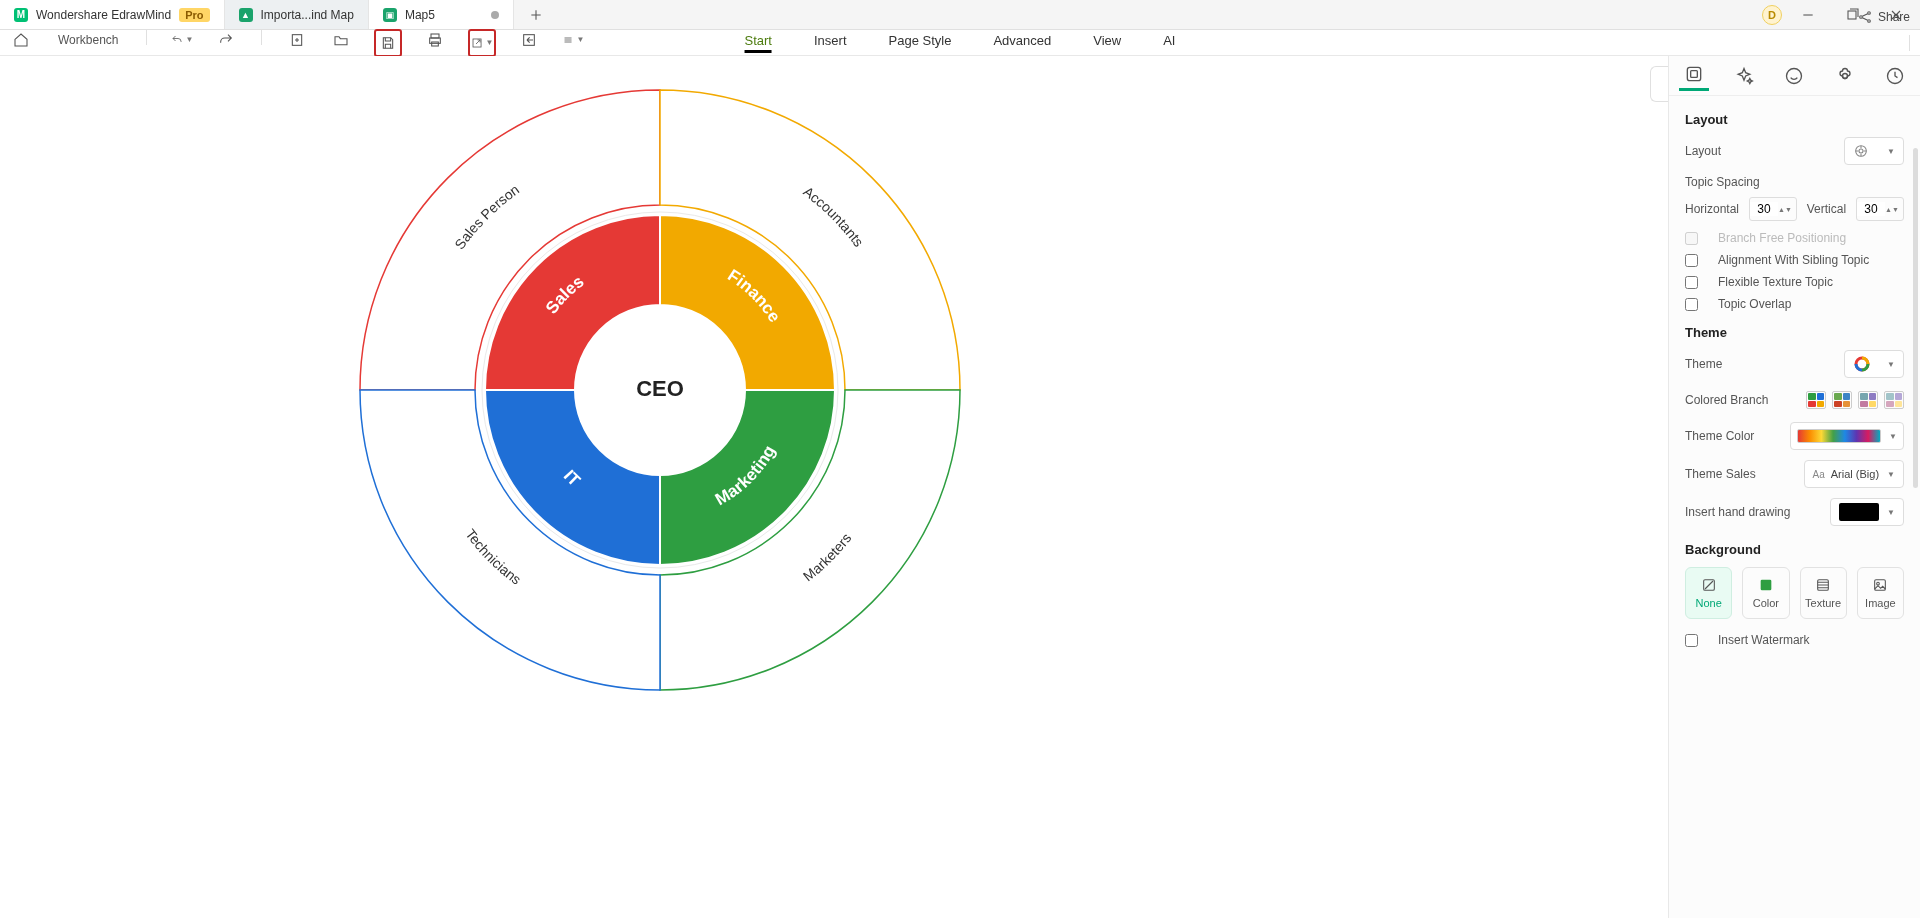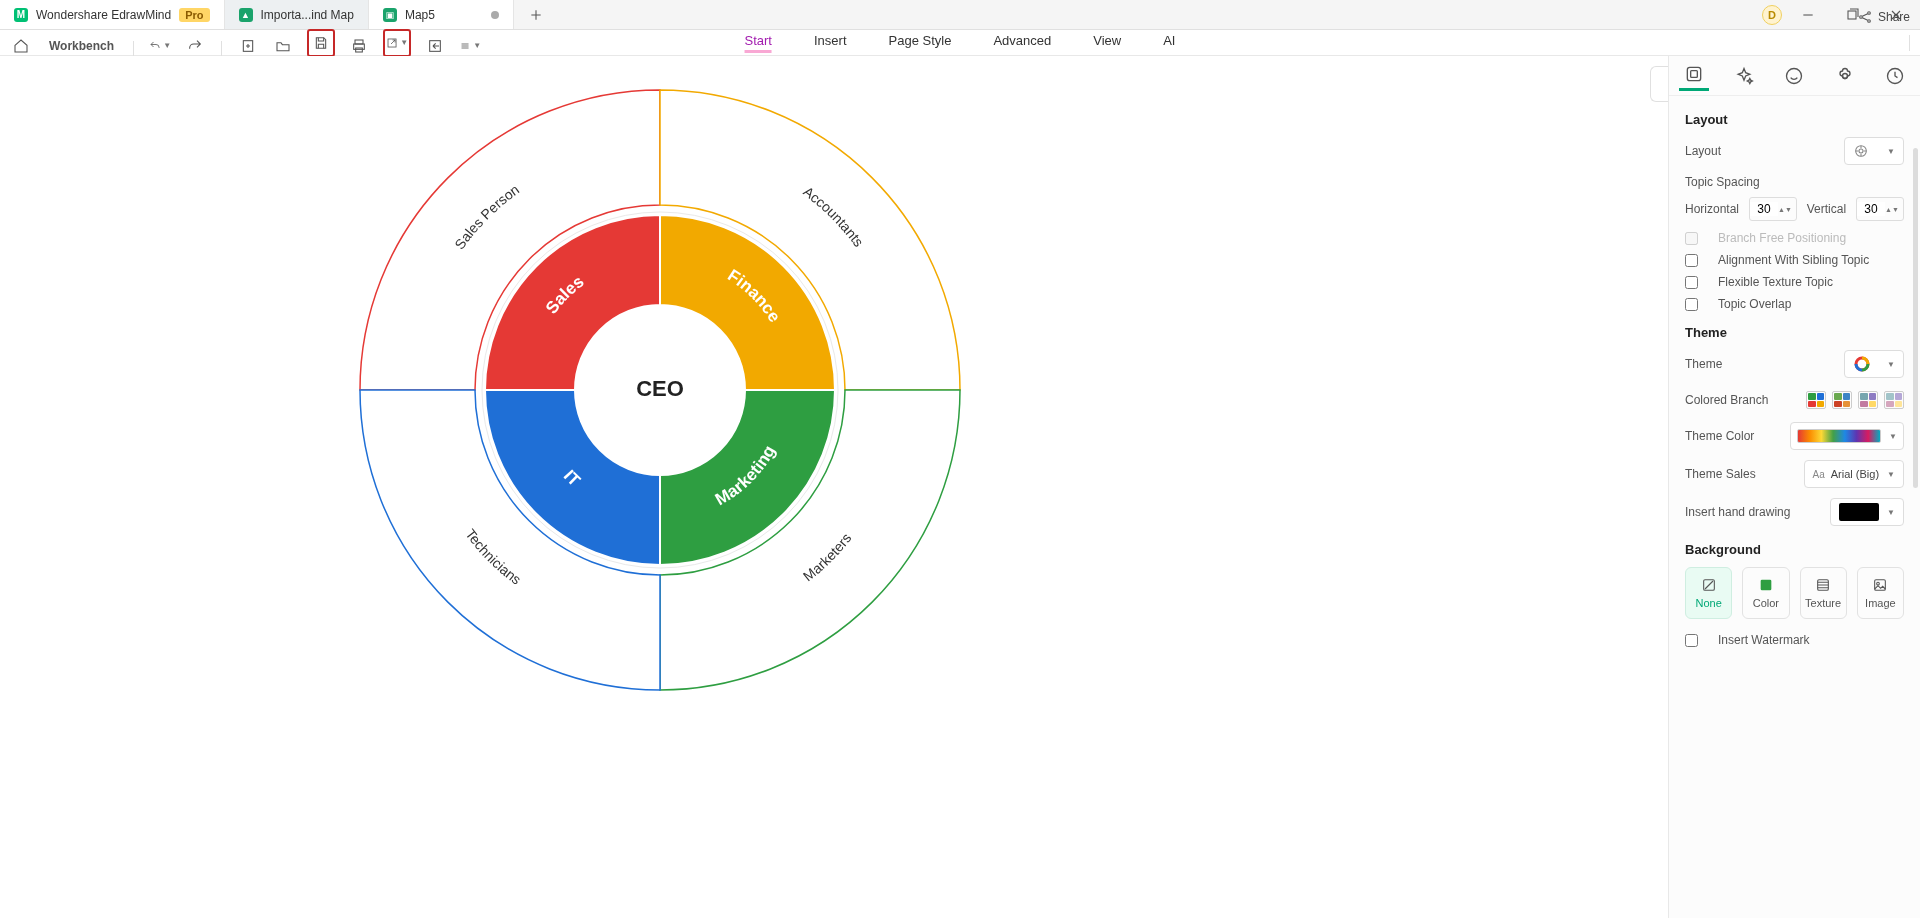--- a/index.html
+++ b/index.html
@@ -13,29 +13,29 @@
   .tab.file { background: #edf0f2; }
   .tab.file.active { background: #fff; }
   .tab .doc-ico { width: 14px; height: 14px; border-radius: 3px; display: inline-flex; align-items: center; justify-content: center; }
   .tab .dot { width: 8px; height: 8px; border-radius: 50%; background: #aaa; }
   .spacer { flex: 1; }
   .win-right { display:flex; align-items:center; gap: 8px; padding-right: 6px; }
   .avatar { width: 20px; height: 20px; border-radius: 50%; background: #fff3cf; border:1px solid #f0d060; display:flex; align-items:center; justify-content:center; font-size:11px; color:#b88a00; font-weight:600; }
   .win-btn { width: 36px; height: 28px; display:flex; align-items:center; justify-content:center; color:#555; }
   
   .toolbar { height: 26px; display:flex; align-items:center; padding: 0 10px; gap: 6px; background:#fff; border-bottom:1px solid #e8e8e8; }
-  .tb-left { display:flex; align-items:flex-end; gap:13px;font-weight:bold; }
+  .tb-left { display:flex; align-items:flex-start; gap:22px; }
   .tb-btn { width:22px; height:22px; display:flex; align-items:center; justify-content:center; color:#555; border-radius:3px; position:relative; }
   .tb-btn.txt { width:auto; padding:0 4px; font-size:12px; }
   .tb-sep { width:1px; height:16px; background:#e0e0e0; margin:0 2px; }
   .tb-hl { border:2px solid #c62828; border-radius:3px; padding:1px; display:flex; }
   .caret { font-size:8px; margin-left:2px; color:#777; }
   .menus { position:absolute; left:50%; transform:translateX(-50%); display:flex; gap:42px; font-size:13px; }
   .menus .m { padding-bottom:2px; }
-  .menus .m.active { color:#a21caf; border-bottom:3px solid #f9a8d4; font-weight:500; }
+  .menus .m.active { color:#4d7c0f; border-bottom:3px solid #000000; font-weight:500; }
   .tb-right { margin-left:auto; display:flex; align-items:flex-end; gap:10px; font-size:12px; color:#444;flex-direction:column; }
   .tb-right .r { display:flex; align-items:center; gap:5px; }
   .tb-right .sep { width:1px; height:16px; background:#e0e0e0; }
   
   .work { display:flex; height: calc(918px - 30px - 26px); }
   .canvas { flex:1; position:relative; background:#fff; }
   .canvas svg { position:absolute; left: 350px; top: 24px; }
   .collapse-handle { position:absolute; right:0; top:10px; width:18px; height:36px; border:1px solid #e0e0e0; border-right:none; border-radius: 6px 0 0 6px; display:flex; align-items:center; justify-content:center; background:#fff; color:#666; font-size:12px; }
   
   .panel { width:252px; border-left:1px solid #e8e8e8; background:#fcfcfc; display:flex; flex-direction:column; }

